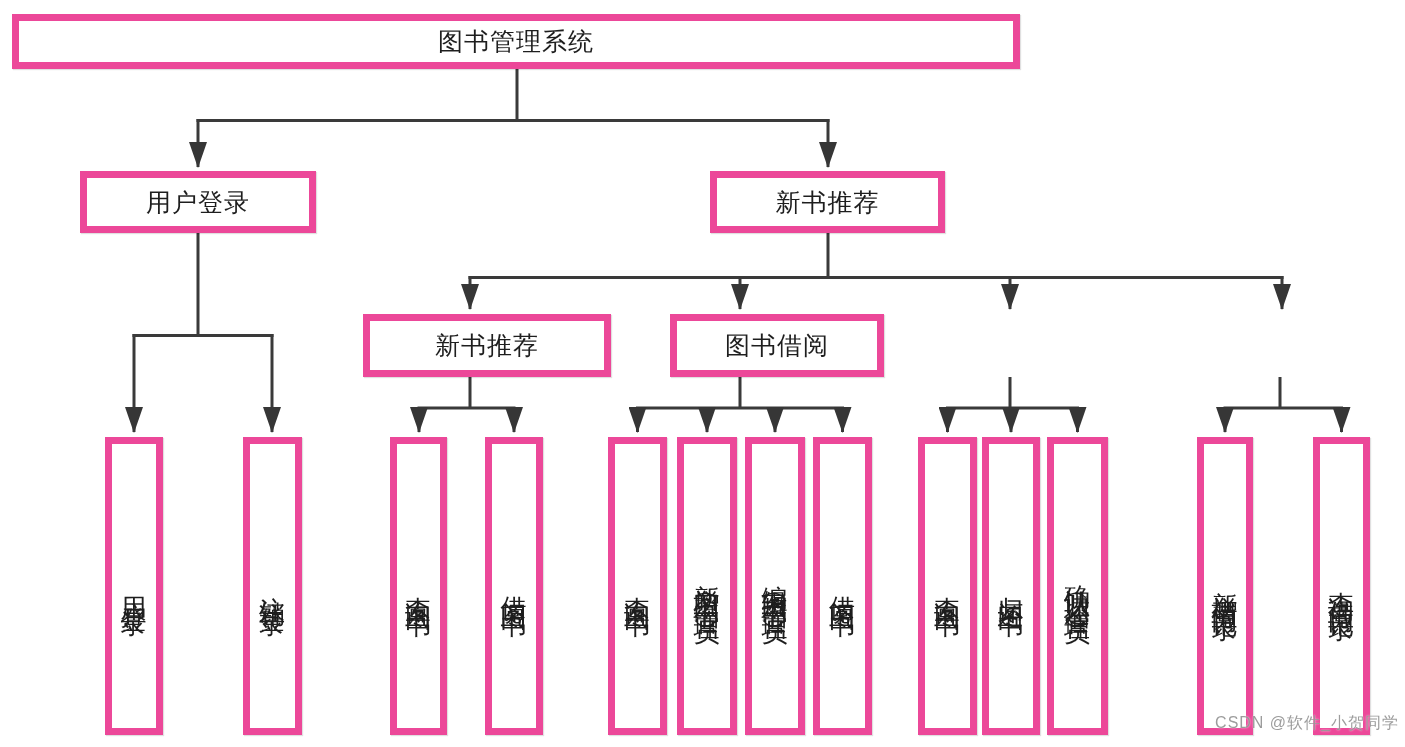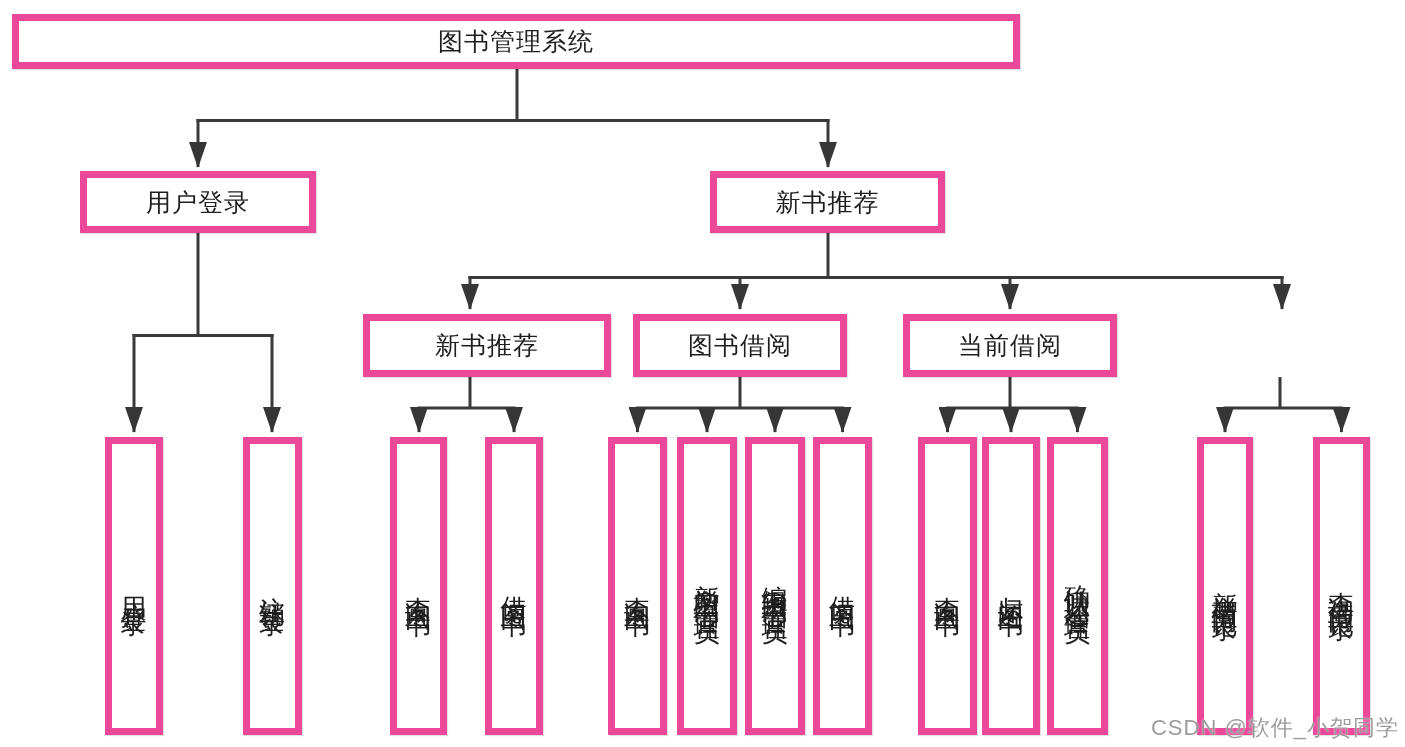--- a/index.html
+++ b/index.html
@@ -12,21 +12,21 @@
     position:absolute;box-sizing:border-box;background:#ffffff;
     border:7px solid #ec4899;display:flex;align-items:center;justify-content:center;
     color:#1e1e1e;box-shadow:1px 1px 1px rgba(0,0,0,0.12);
   }
   .hbox{font-size:25px;letter-spacing:1px;white-space:nowrap;}
   .vbox .vtext{
     writing-mode:vertical-rl;text-orientation:mixed;
     font-size:26px;letter-spacing:5px;line-height:1;white-space:nowrap;
   }
   .watermark{
-    position:absolute;right:6px;top:713px;font-size:22px;letter-spacing:1px;
+    position:absolute;right:6px;top:713px;font-size:16px;letter-spacing:1px;
     color:rgba(148,148,148,0.92);white-space:nowrap;z-index:5;
     text-shadow:0 0 2px rgba(255,255,255,0.8);
   }
 </style>
 </head>
 <body>
 
 <div class="stage">
 
   <svg class="wires" viewBox="0 0 1405 747" xmlns="http://www.w3.org/2000/svg">
@@ -79,25 +79,22 @@
   <div class="box hbox" style="left:80px;top:171px;width:236px;height:62px;">
     <span>用户登录</span>
   </div>
   <div class="box hbox" style="left:710px;top:171px;width:235px;height:62px;">
     <span>新书推荐</span>
   </div>
 
   <div class="box hbox" style="left:363px;top:314px;width:248px;height:63px;">
     <span>新书推荐</span>
   </div>
-  <div class="box hbox" style="left:633px;top:314px;width:214px;height:63px;">
+  <div class="box hbox" style="left:670px;top:314px;width:214px;height:63px;">
     <span>图书借阅</span>
-  </div>
-  <div class="box hbox" style="left:903px;top:314px;width:214px;height:63px;">
-    <span>当前借阅</span>
   </div>
 
   <div class="box vbox" style="left:105px;top:437px;width:58px;height:298px;">
     <span class="vtext">用户登录</span>
   </div>
   <div class="box vbox" style="left:243px;top:437px;width:59px;height:298px;">
     <span class="vtext">注销登录</span>
   </div>
 
   <div class="box vbox" style="left:390px;top:437px;width:57px;height:298px;">

